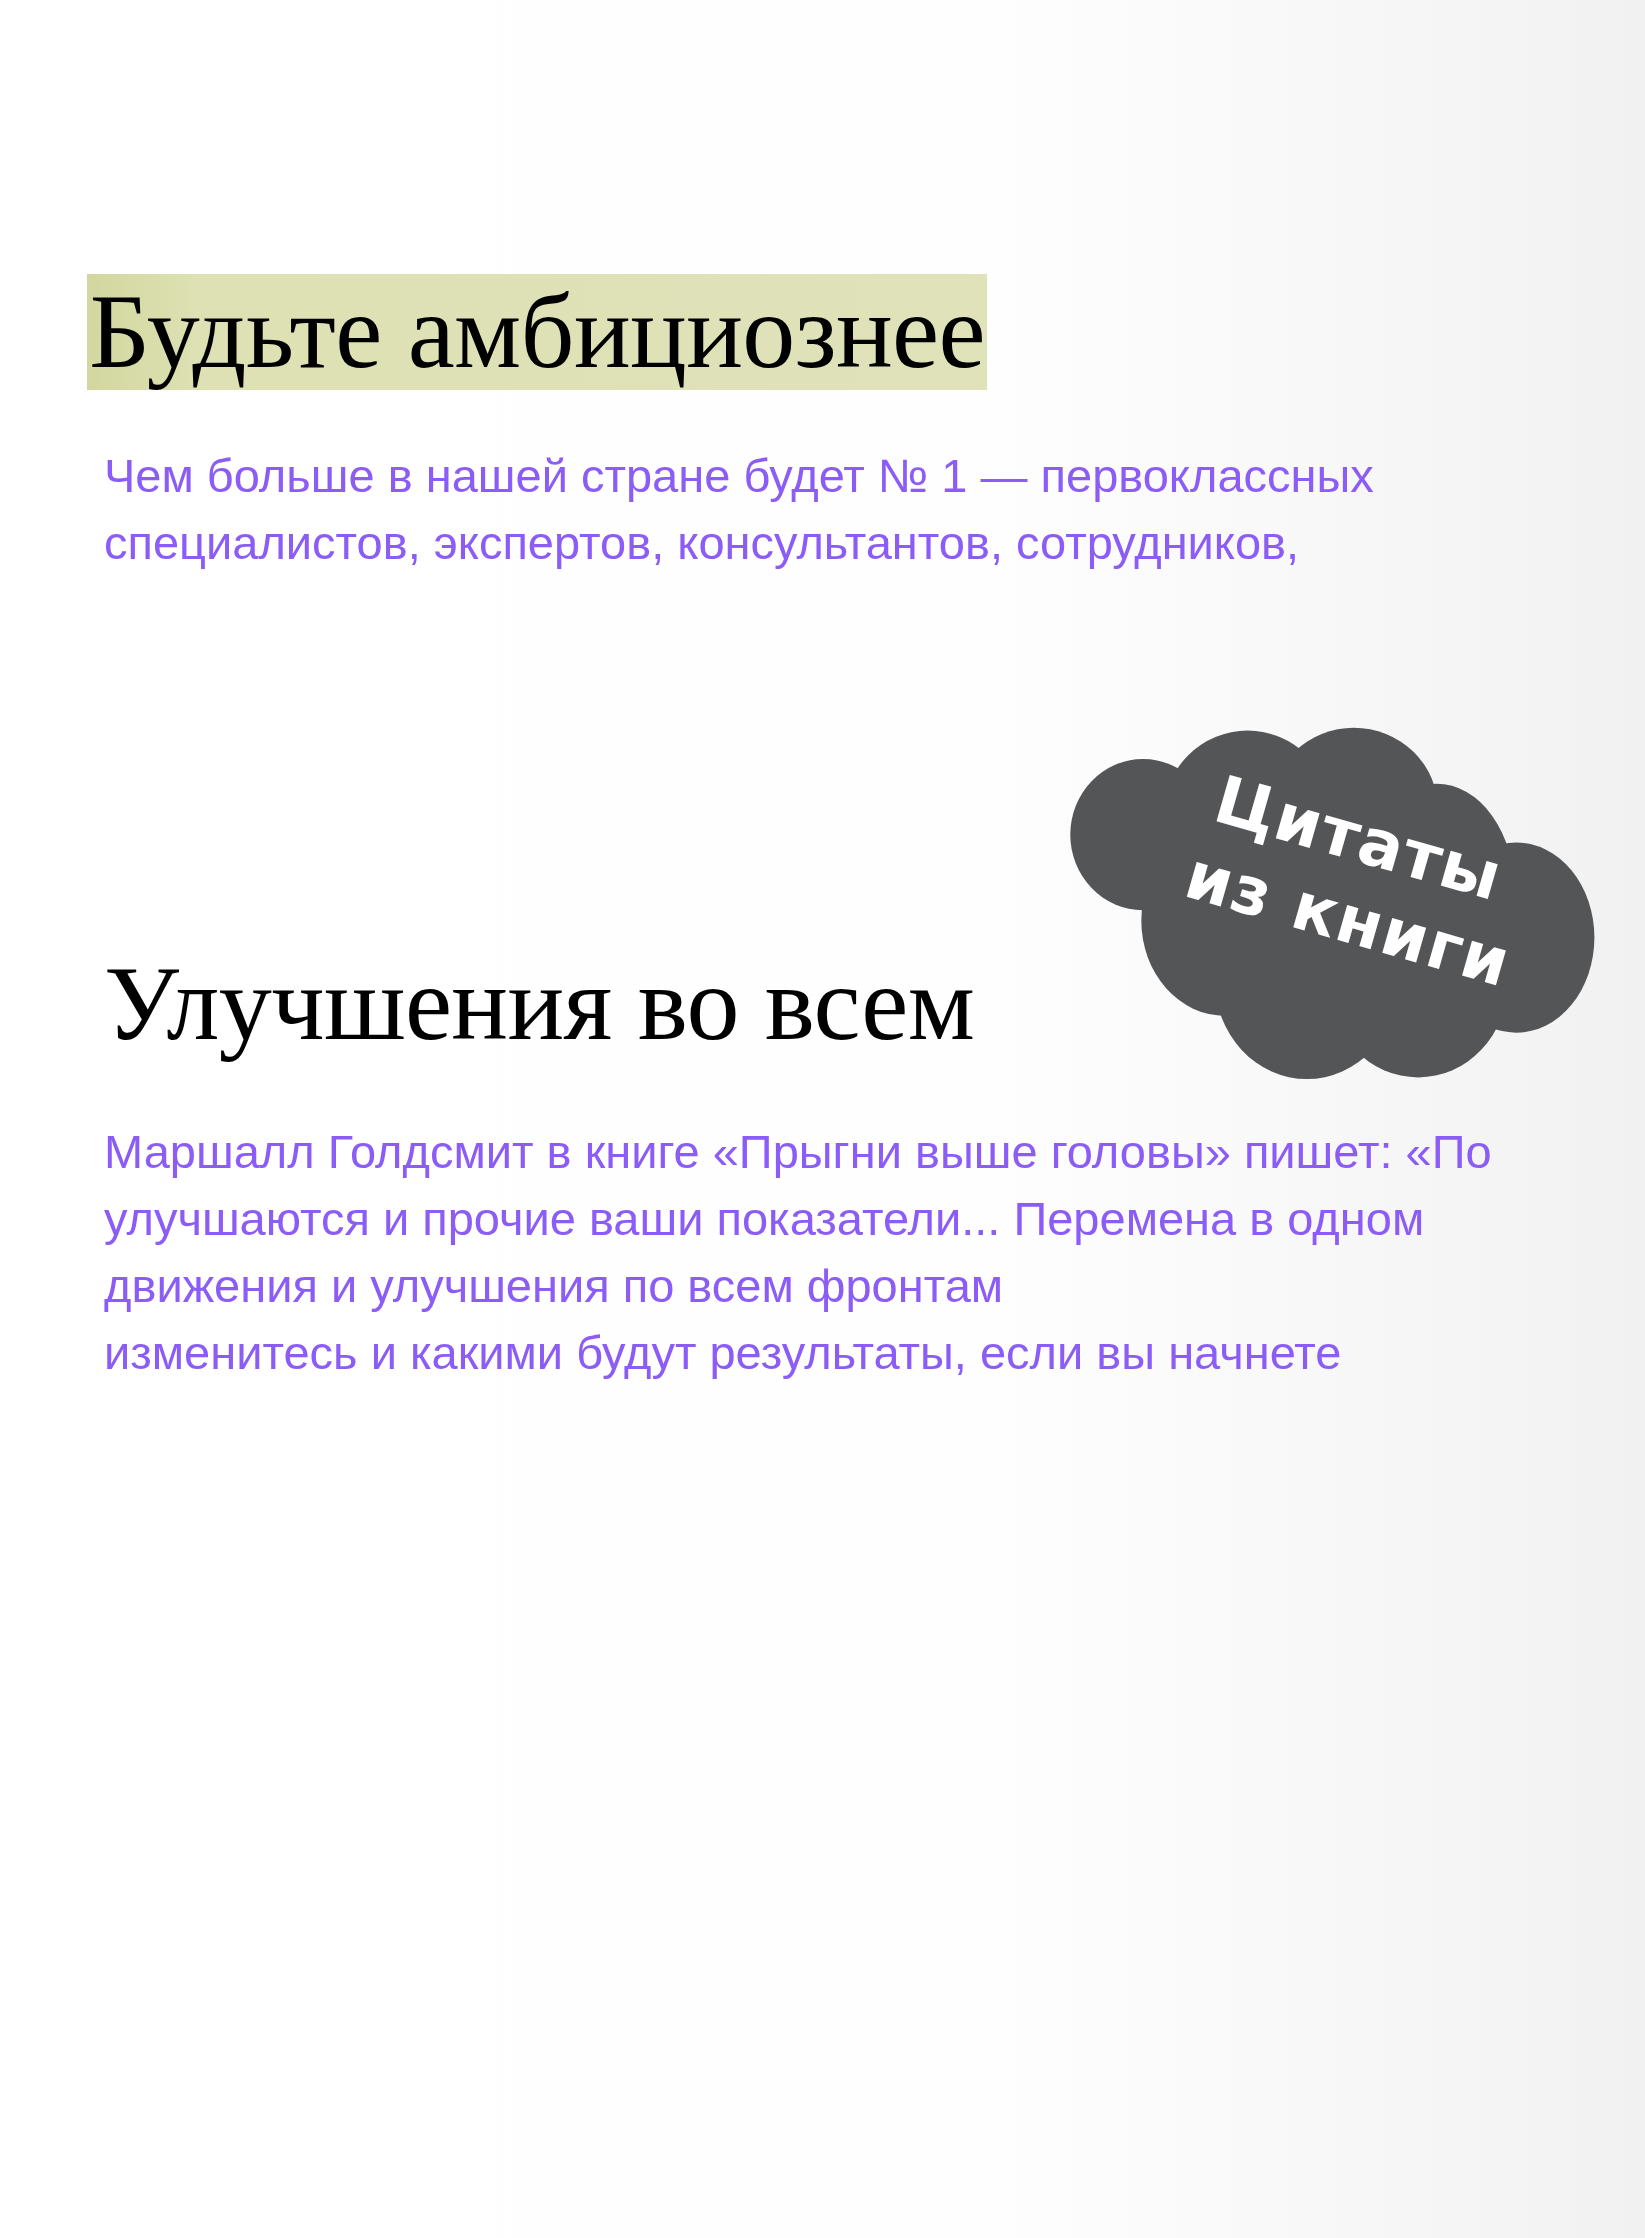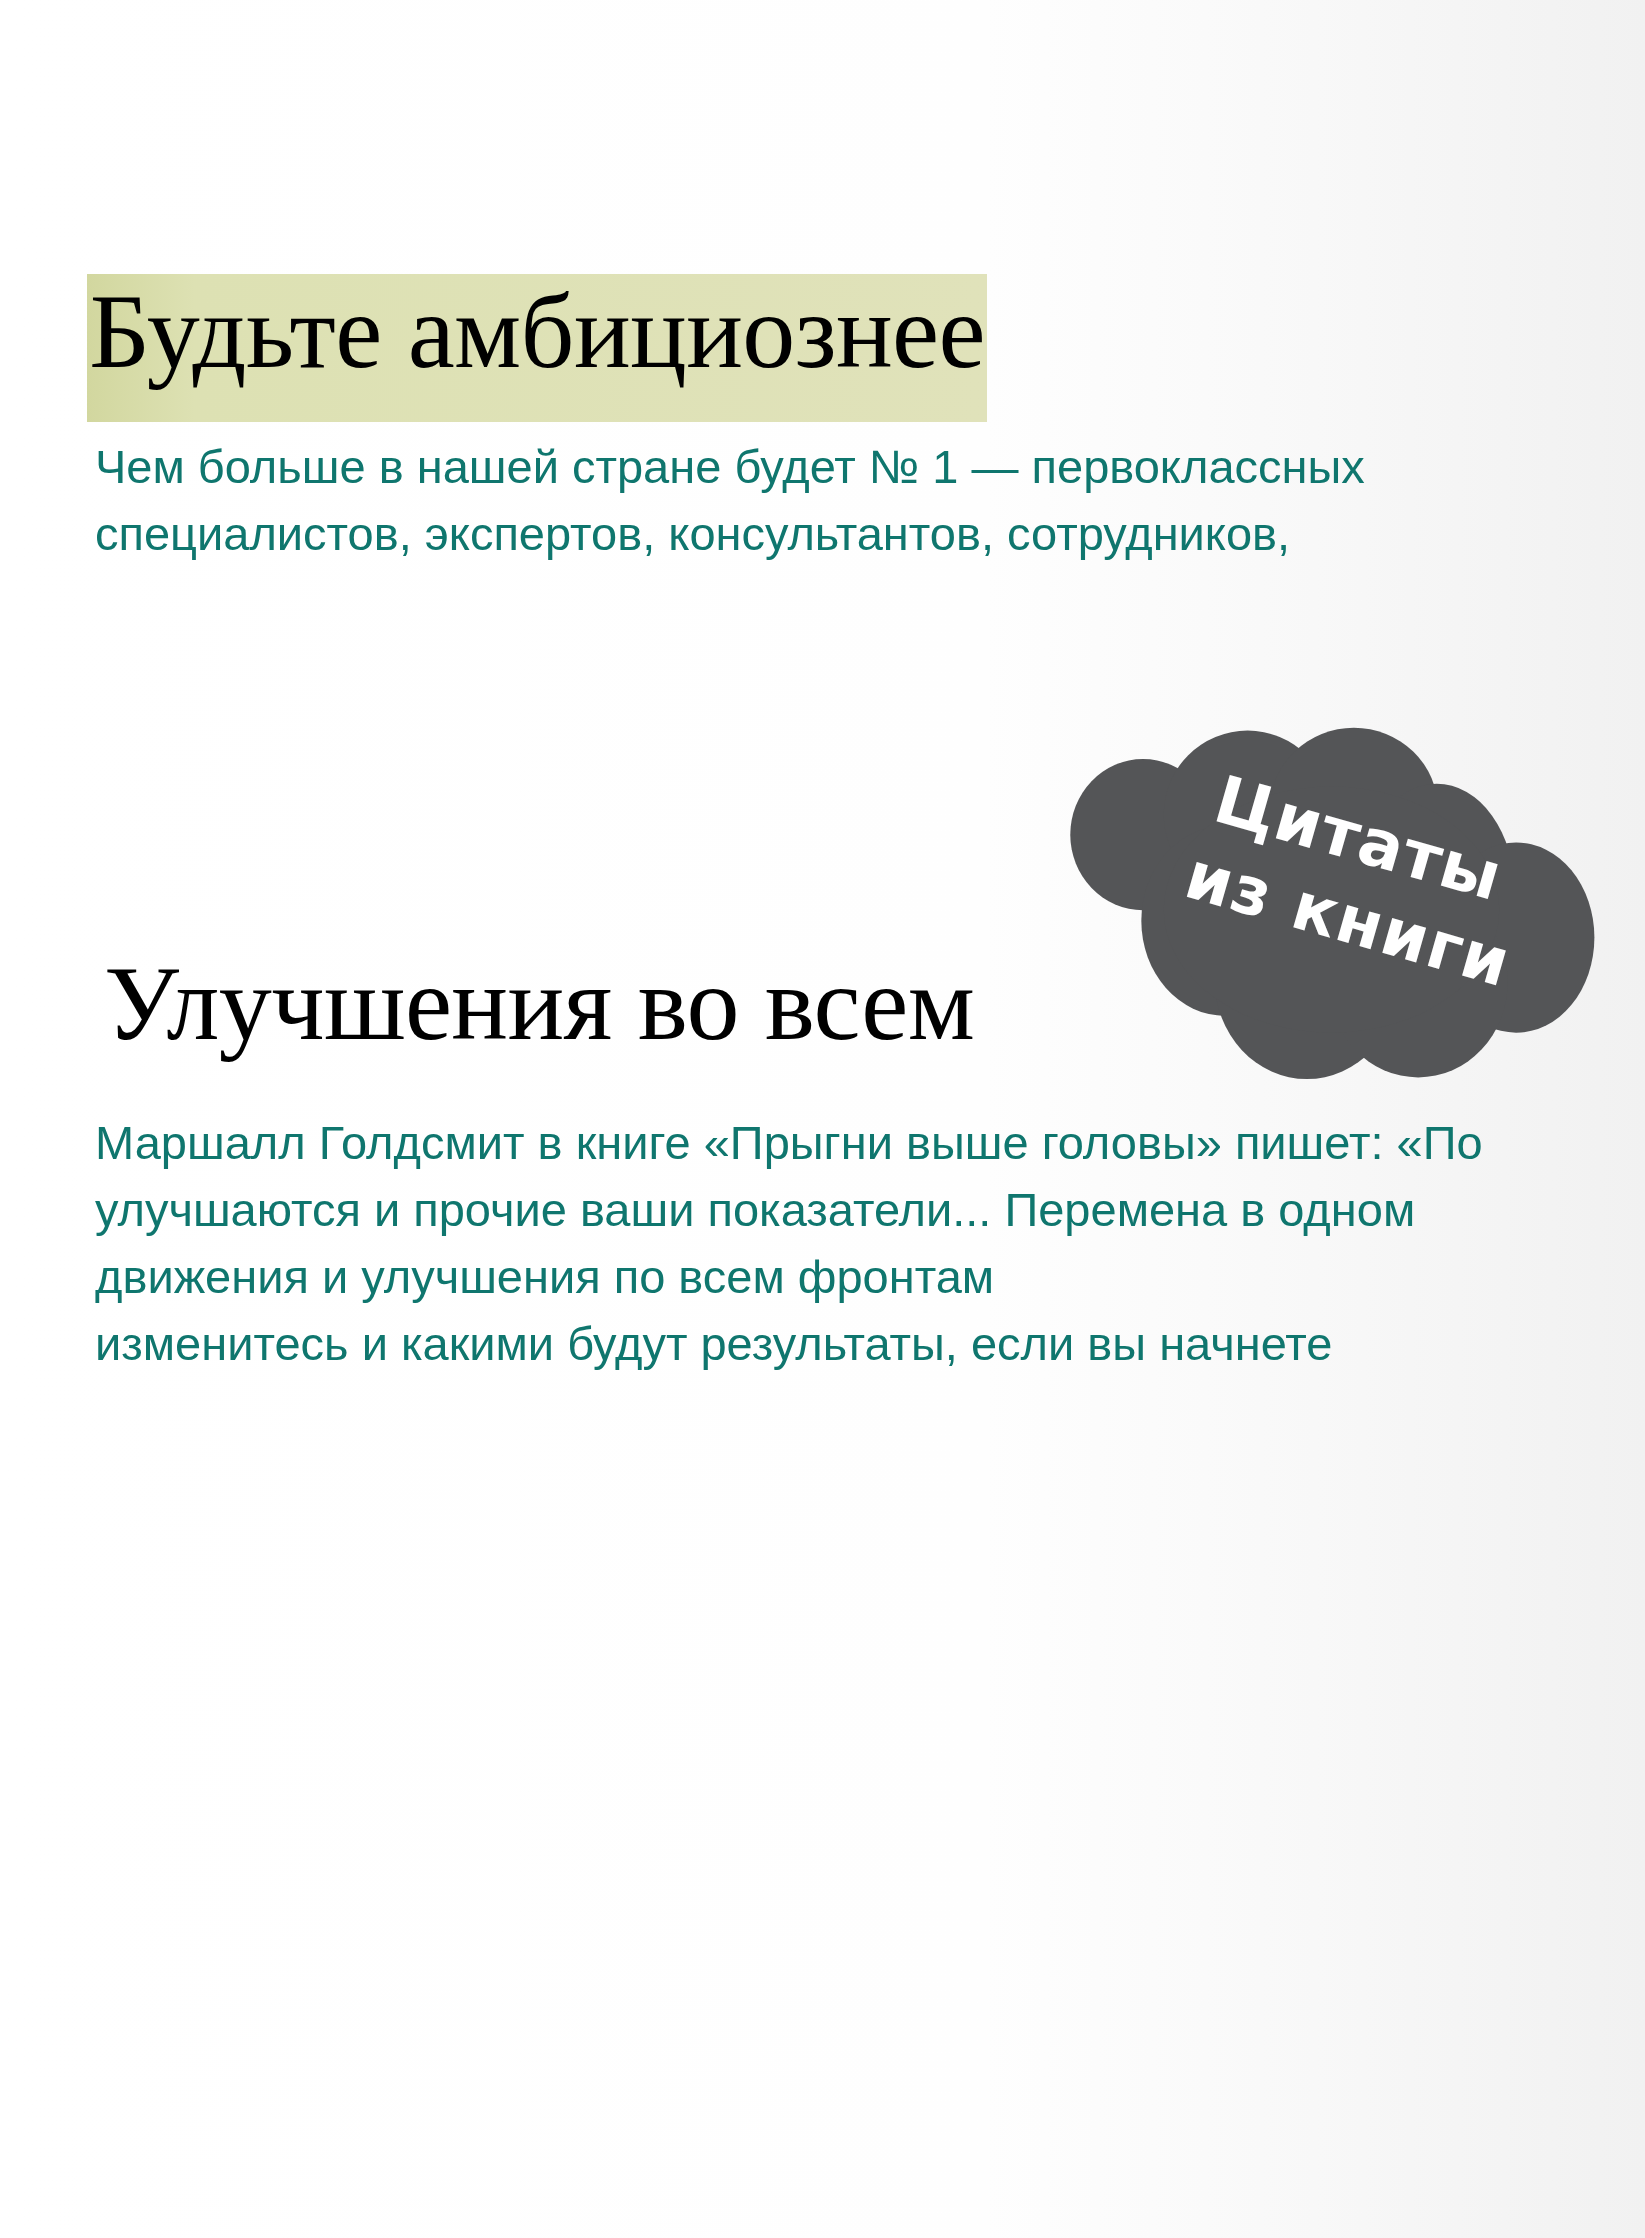--- a/index.html
+++ b/index.html
@@ -22,26 +22,26 @@
       color: #000000;
       font-size: 106px;
       line-height: 116px;
       white-space: nowrap;
       letter-spacing: -0.6px;
     }
     .heading-highlight {
       background: linear-gradient(to right, #d2d79f 0%, #dde1b3 12%, #e0e2ba 100%);
       padding: 0 2.2px 0 2.2px;
       display: inline-block;
-      height: 148px;
+      height: 116px;
     }
     .paragraph {
       position: absolute;
-      margin: 8px;
-      color: #0f766e;
+      margin: 17px;
+      color: #8b5cf6;
       font-family: "Liberation Sans", sans-serif;
       font-size: 47px;
       line-height: 67px;
       white-space: nowrap;
     }
     .paragraph .line {
       display: block;
     }
     #h1 { left: 87px; top: 274px; }
     #p1 { left: 87px; top: 425px; }

